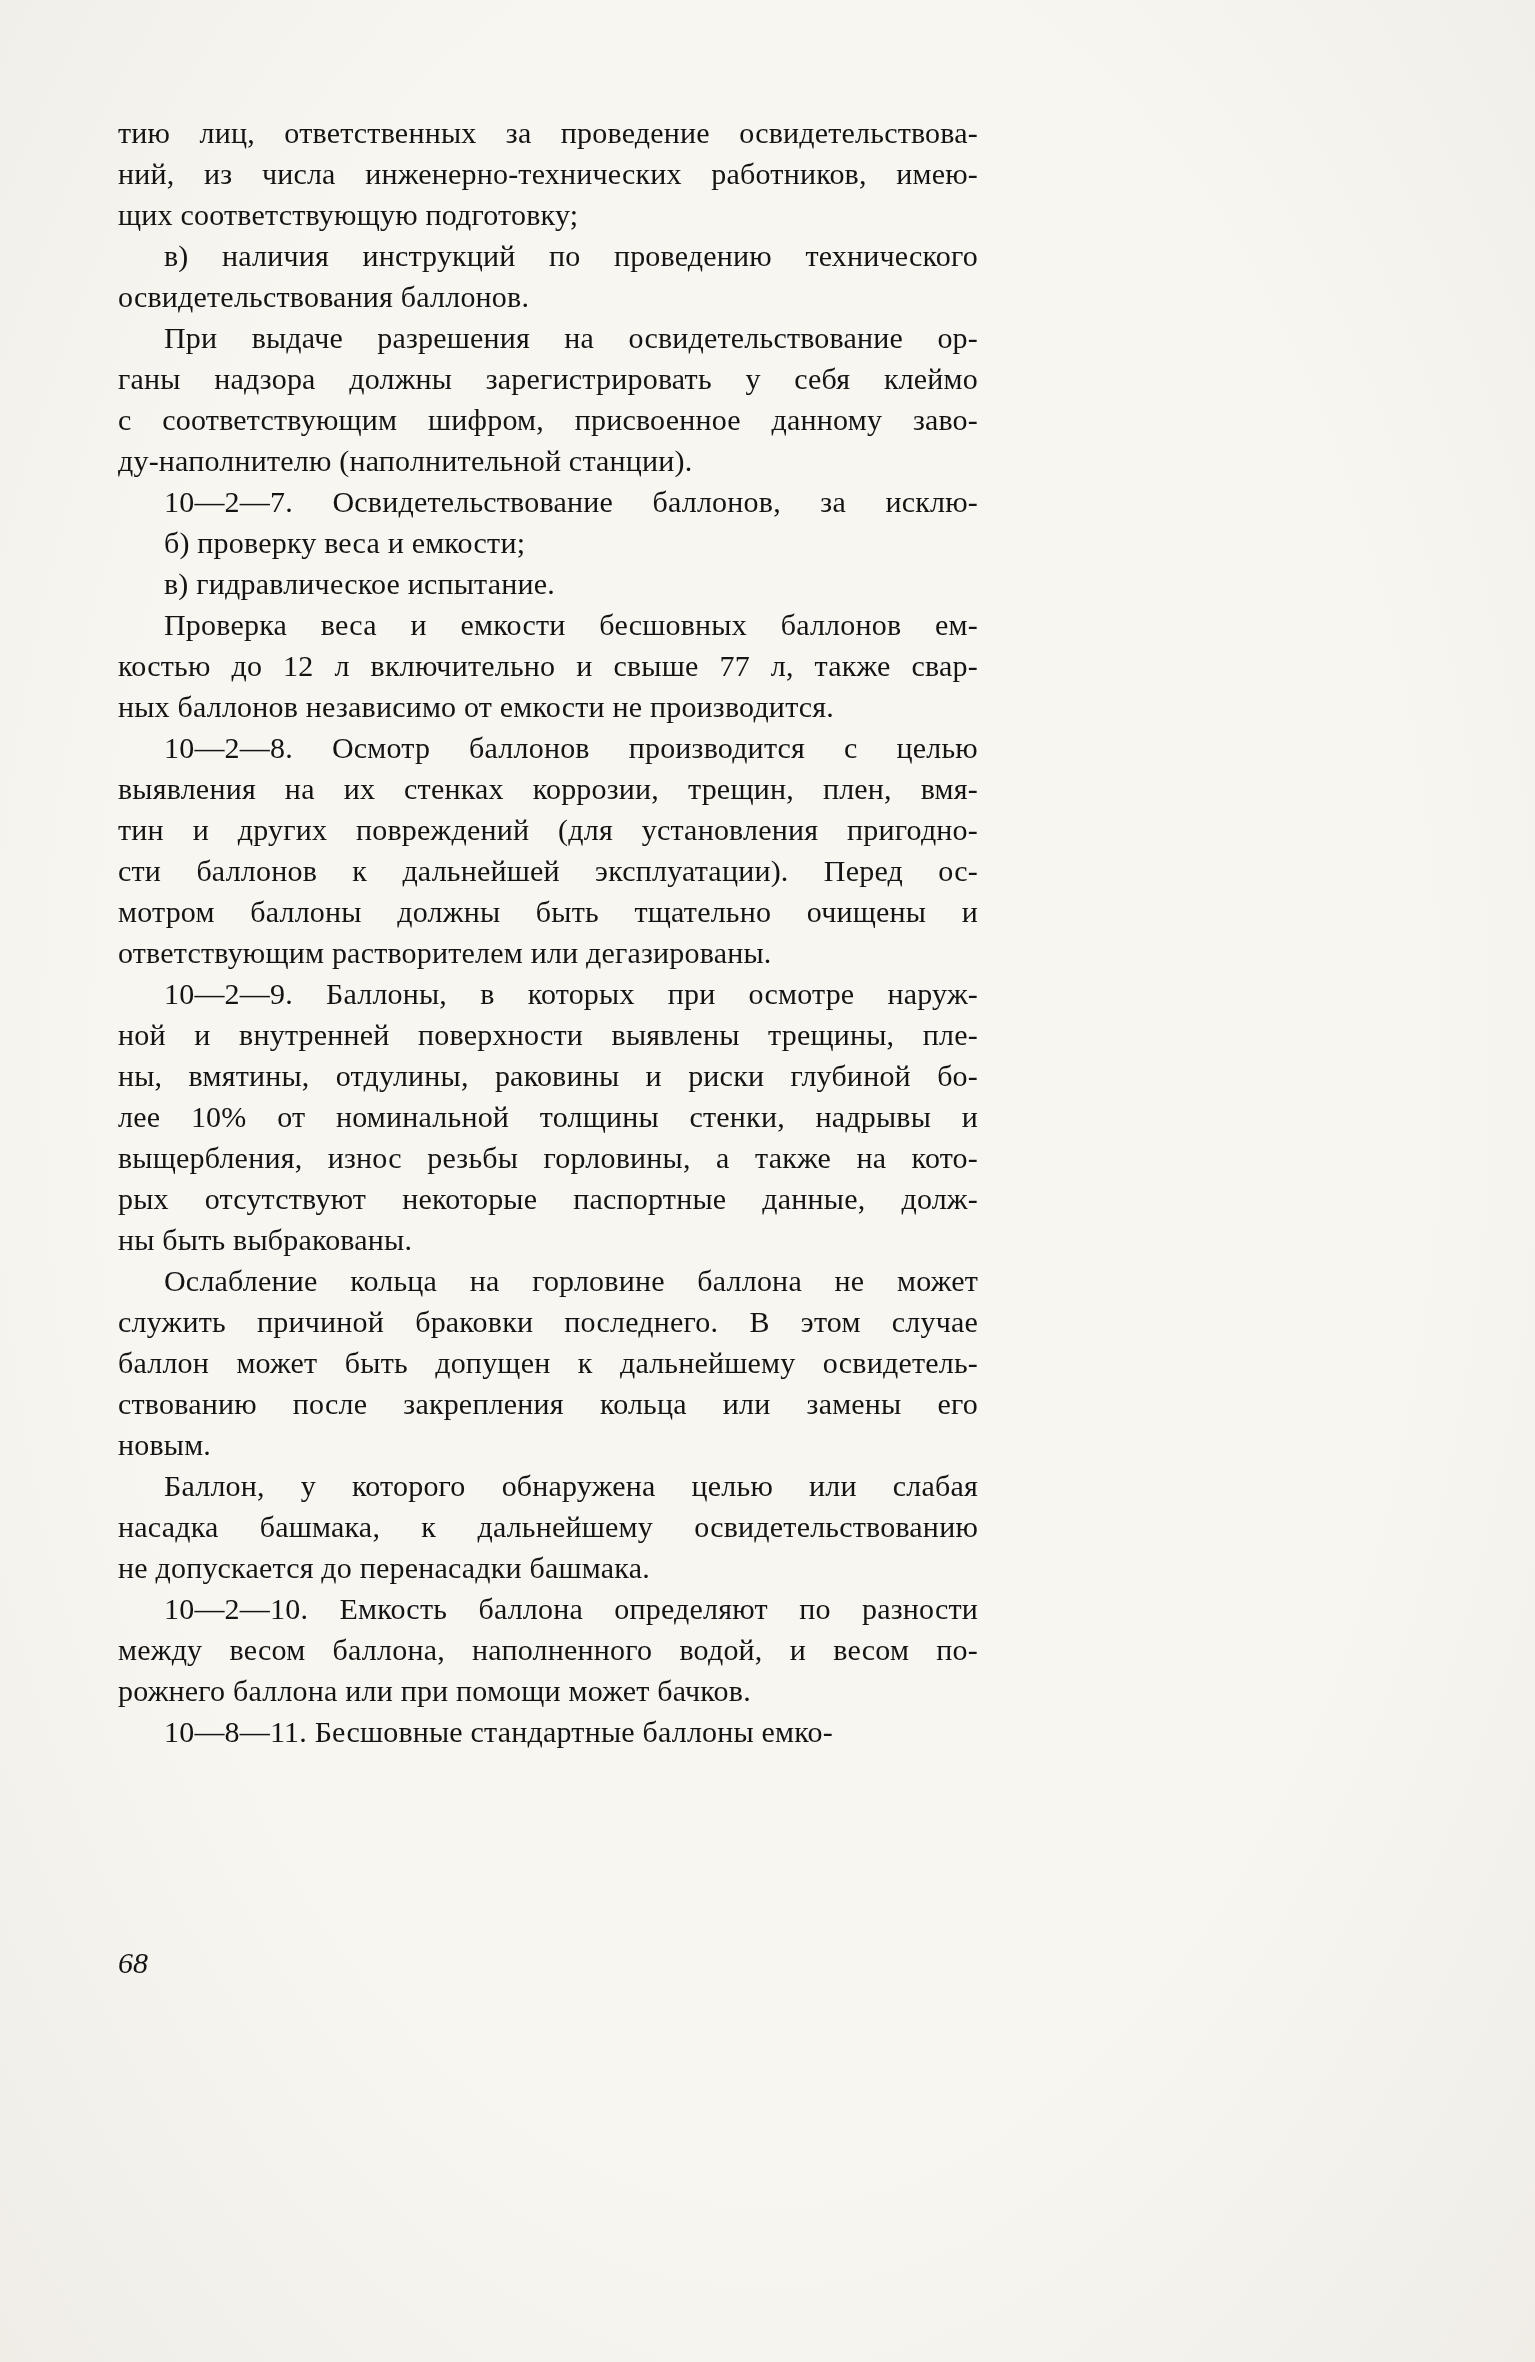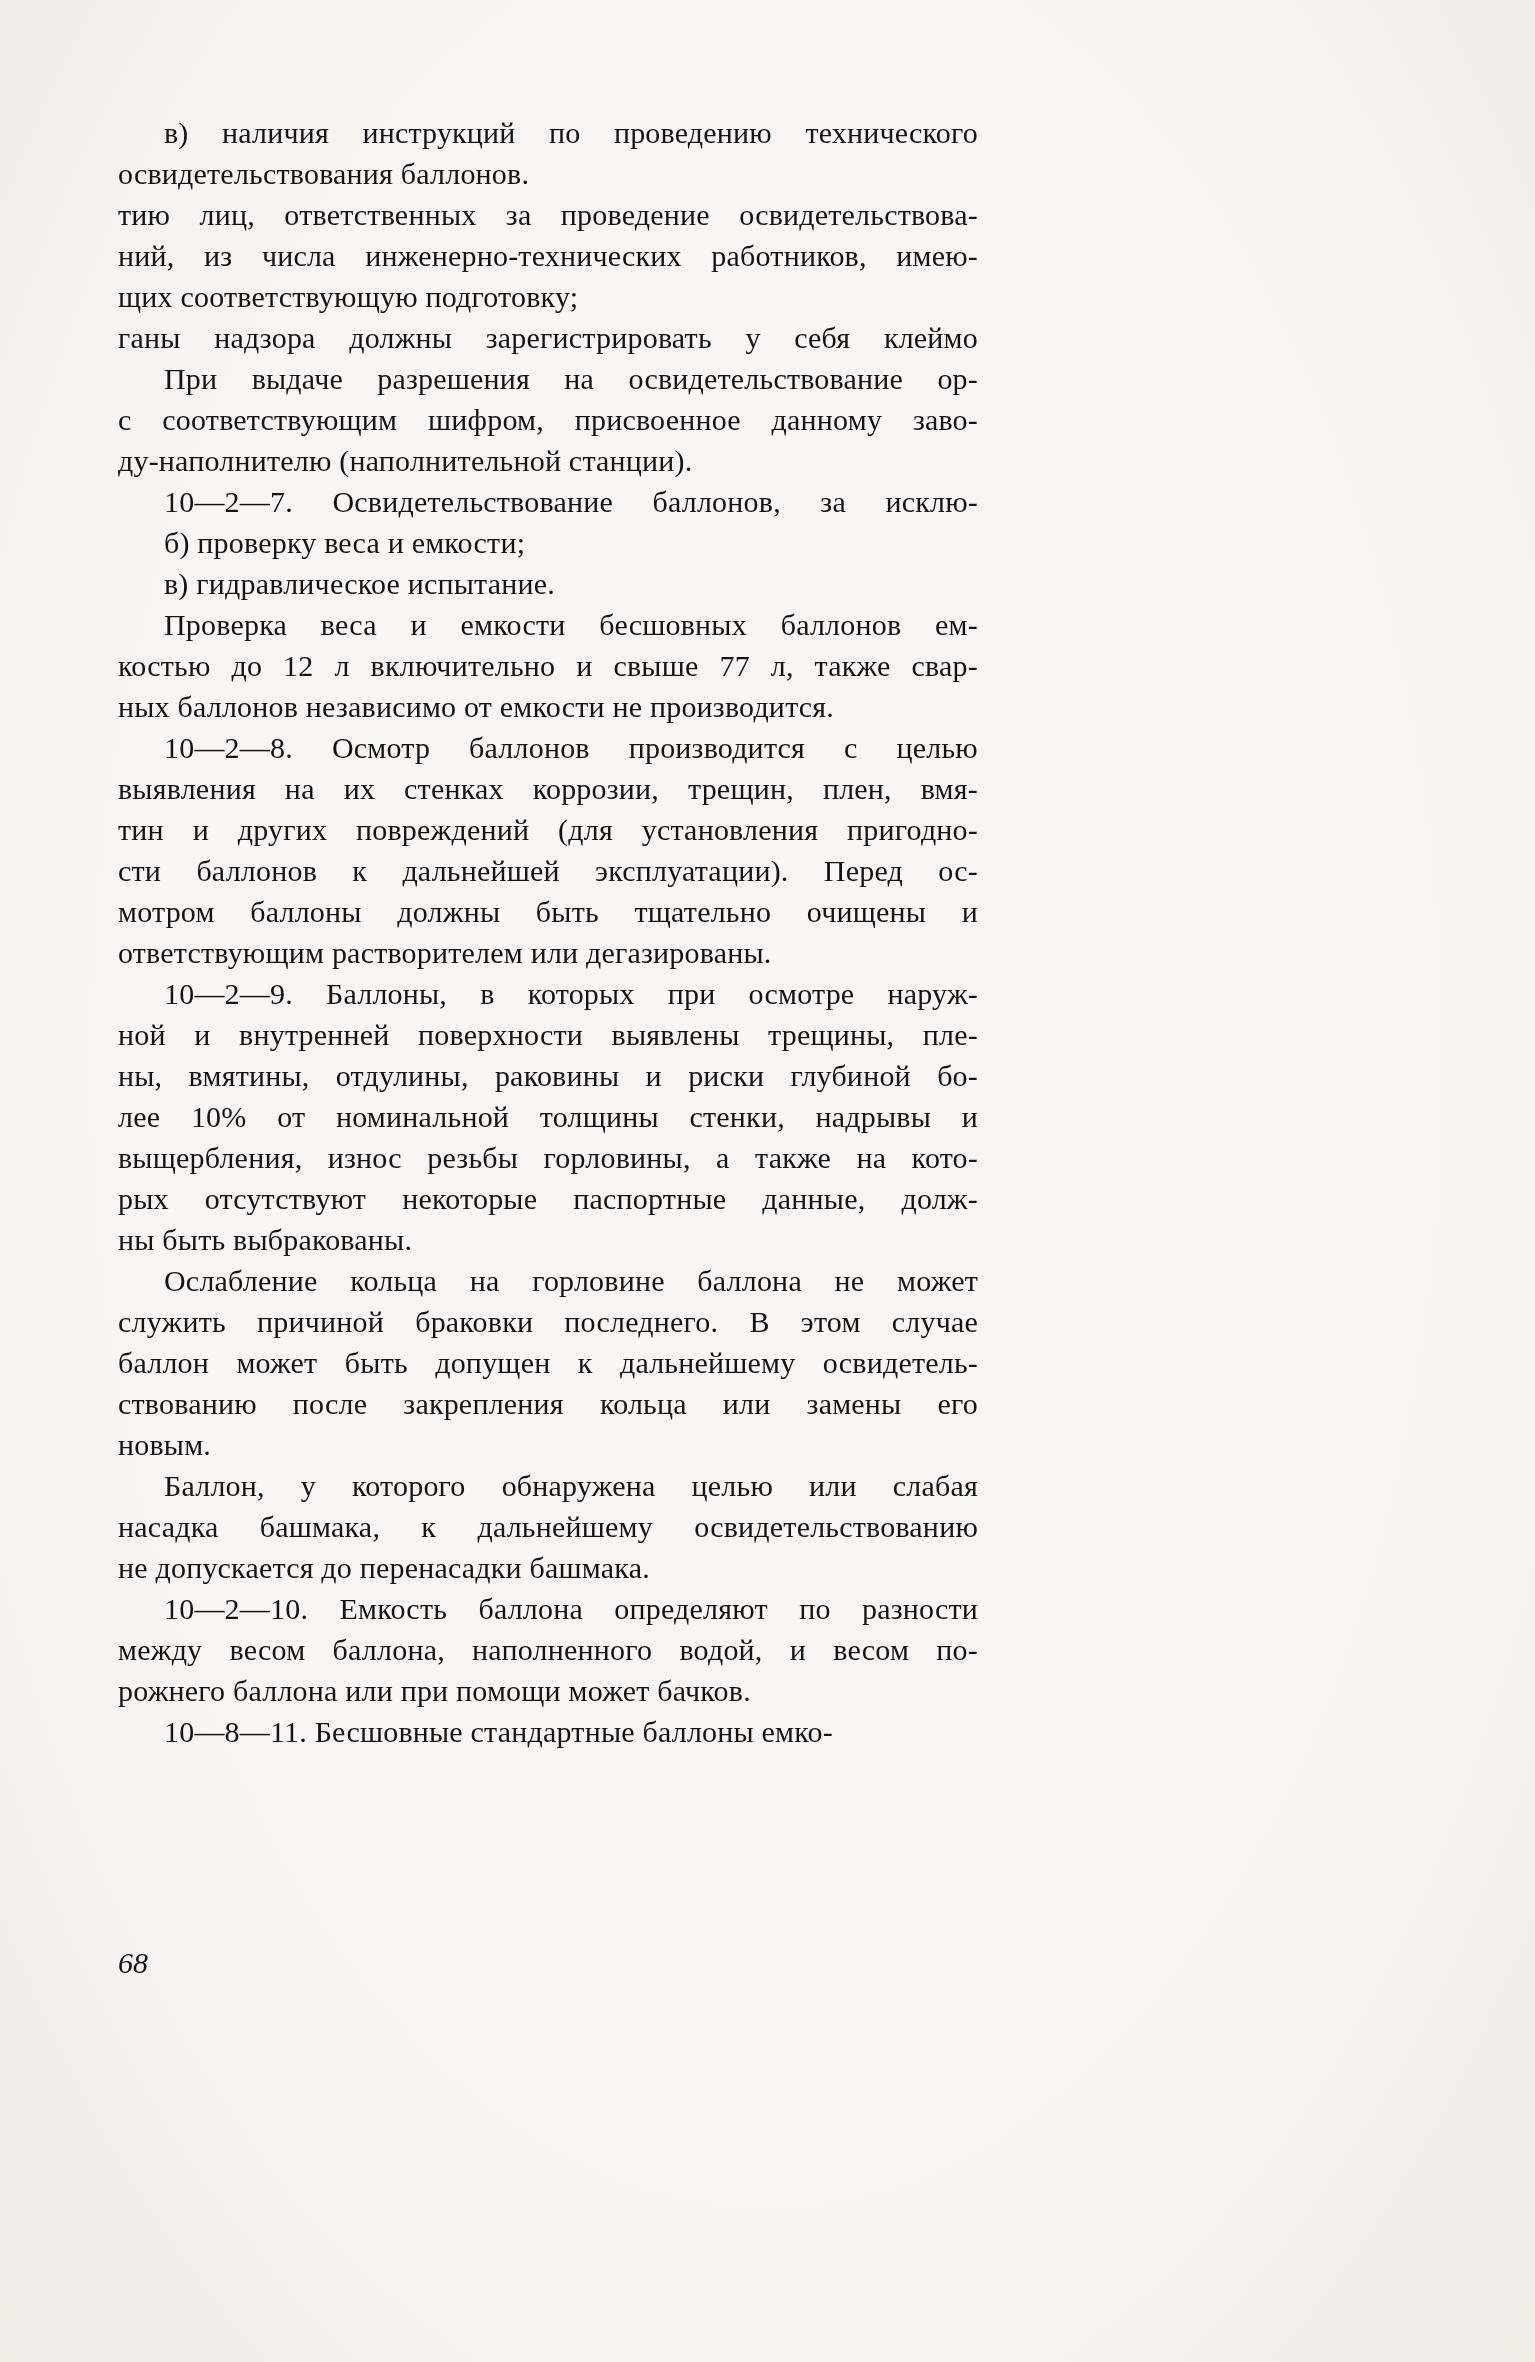--- a/index.html
+++ b/index.html
@@ -51,31 +51,31 @@
     color: #141414;
     font-style: italic;
   }
 </style>
 </head>
 <body>
 
 <div class="page">
   <main class="text-block">
       <div class="paragraph">
-        <div class="line indent">в) наличия инструкций по проведению технического</div>
-        <div class="line last">освидетельствования баллонов.</div>
-      </div>
-      <div class="paragraph">
         <div class="line">тию лиц, ответственных за проведение освидетельствова-</div>
         <div class="line">ний, из числа инженерно-технических работников, имею-</div>
         <div class="line last">щих соответствующую подготовку;</div>
       </div>
       <div class="paragraph">
+        <div class="line indent">в) наличия инструкций по проведению технического</div>
+        <div class="line last">освидетельствования баллонов.</div>
+      </div>
+      <div class="paragraph">
+        <div class="line indent">При выдаче разрешения на освидетельствование ор-</div>
         <div class="line">ганы надзора должны зарегистрировать у себя клеймо</div>
-        <div class="line indent">При выдаче разрешения на освидетельствование ор-</div>
         <div class="line">с соответствующим шифром, присвоенное данному заво-</div>
         <div class="line last">ду-наполнителю (наполнительной станции).</div>
       </div>
       <div class="paragraph">
         <div class="line indent">10—2—7. Освидетельствование баллонов, за исклю-</div>
       </div>
       <div class="paragraph">
         <div class="line last indent">б) проверку веса и емкости;</div>
       </div>
       <div class="paragraph">

